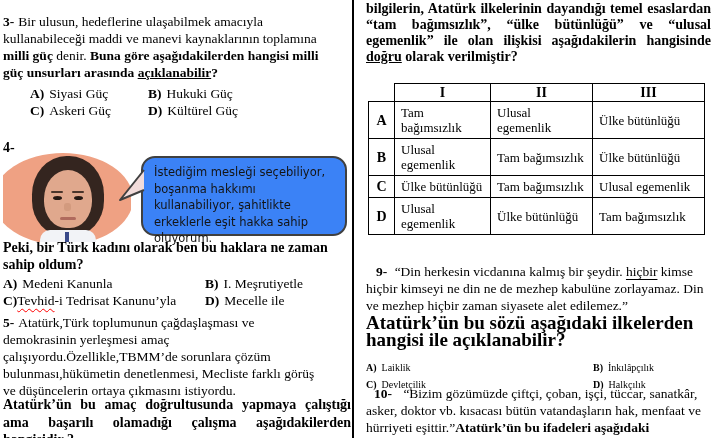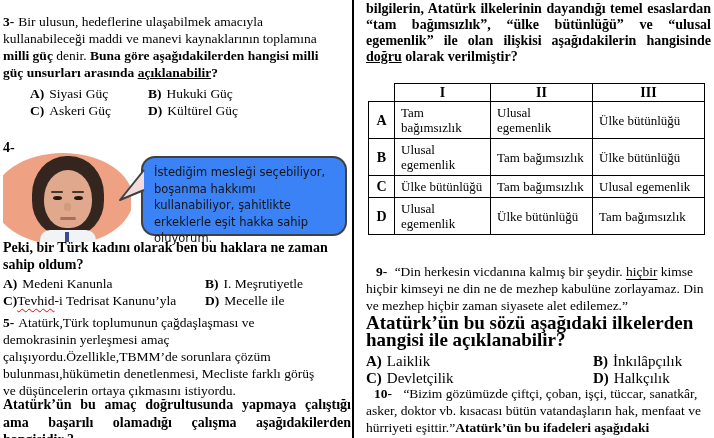--- a/index.html
+++ b/index.html
@@ -61,21 +61,21 @@
   .qtable thead th { font-weight:bold; font-size:14px; text-align:center; padding:1px 0; }
   .qtable th.corner { border-top:1px solid #fff; border-left:1px solid #fff; border-top:none; border-left:none; }
   .qtable th.rowlbl { width:26px; font-weight:bold; font-size:14px; text-align:center; }
   .qtable .c1 { width:96px; }
   .qtable .c2 { width:102px; }
   .qtable .c3 { width:112px; }
 
   .q9 { left:366px; top:263px; width:346px; }
   .q9 .para { text-indent:10px; }
   .q9 .boldq { font-weight:bold; font-size:19px; line-height:17px; }
-  .q9-opts { display:grid; grid-template-columns:227px 1fr; line-height:17px; font-size:15px; margin-top:5px; }
+  .q9-opts { display:grid; grid-template-columns:227px 1fr; line-height:17px; font-size:10px; margin-top:11px; }
 
   .q10 { left:366px; top:385px; width:346px; text-indent:8px; }
   .q10 .num { margin-right:8px; }
 </style>
 </head>
 <body>
 
 <div class="page">
 
   <div class="divider"></div>

